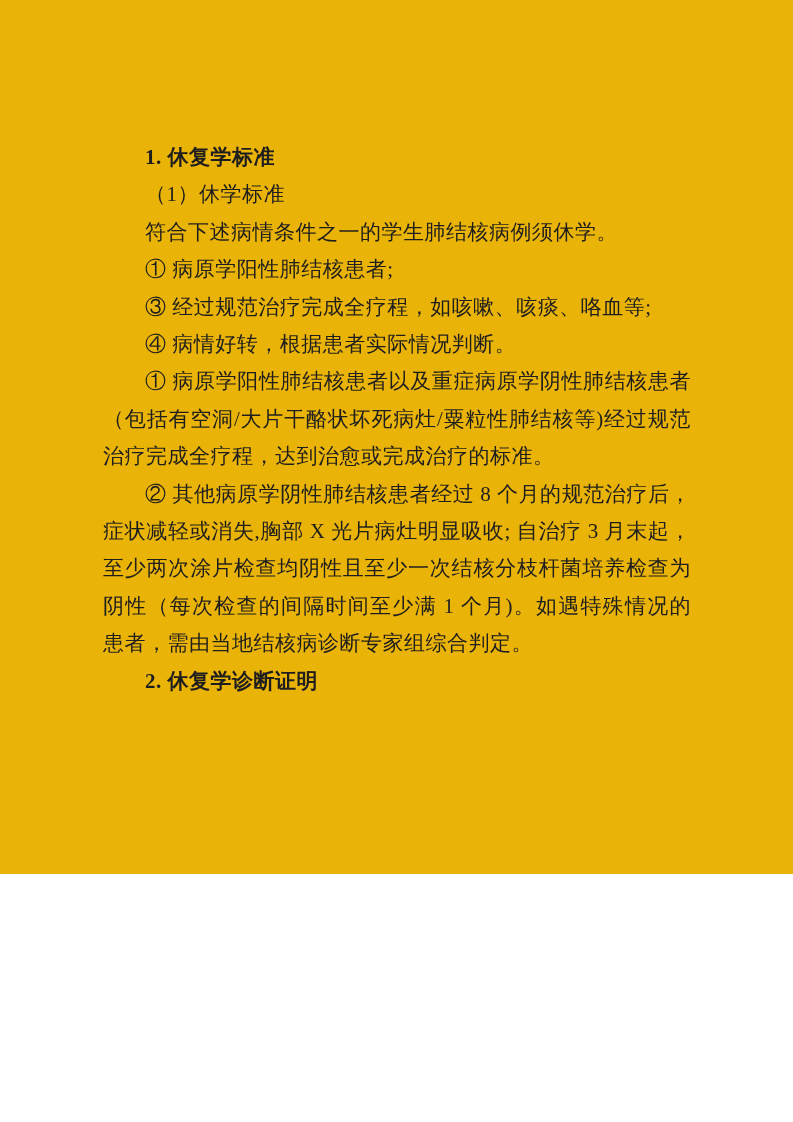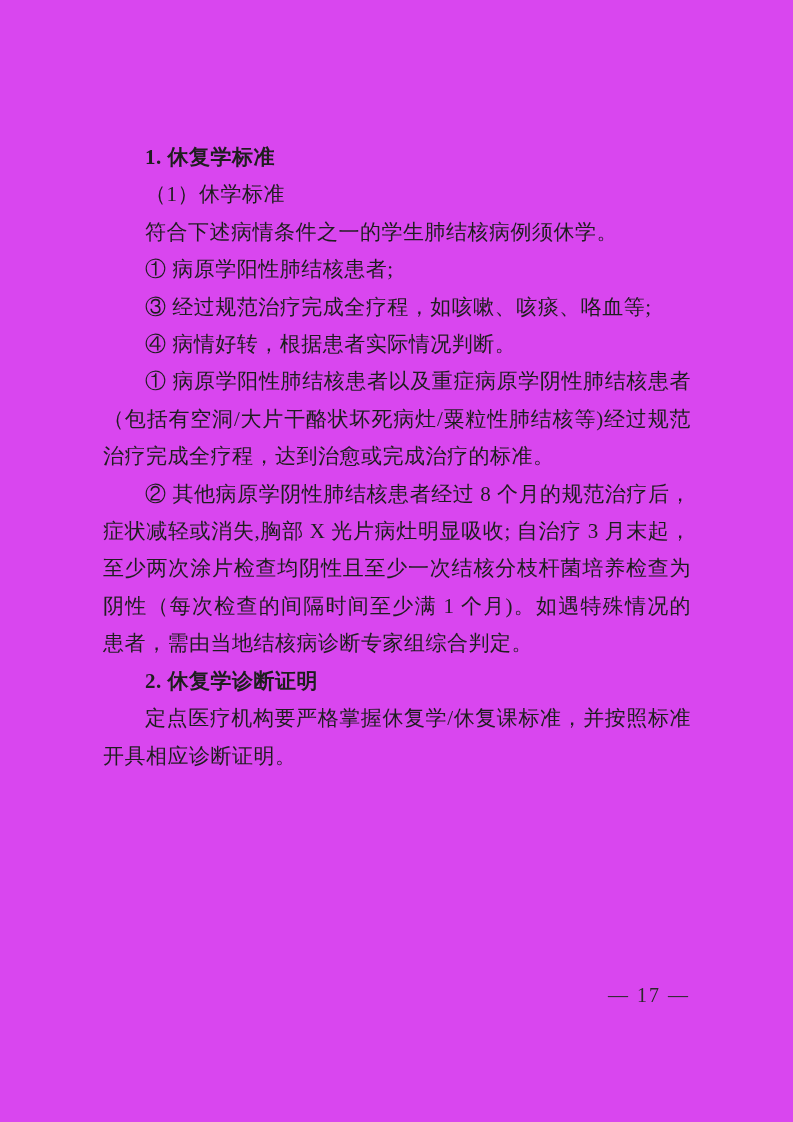--- a/index.html
+++ b/index.html
@@ -3,22 +3,22 @@
 <meta charset="utf-8">
 <style>
   html, body {
     margin: 0;
     padding: 0;
     background: #ffffff;
   }
   .page {
     position: relative;
     width: 793px;
-    height: 1122px;
-    background: #d946ef;
+    height: 874px;
+    background: #eab308;
     overflow: hidden;
     font-family: "Liberation Serif", "DejaVu Serif", serif;
     color: #1e1e1e;
   }
   .textblock {
     position: absolute;
     left: 103px;
     top: 139px;
     width: 588px;
     font-size: 21px;
@@ -50,16 +50,15 @@
   <div class="textblock">
     <p class="heading">1. 休复学标准</p>
     <p>（1）休学标准</p>
     <p>符合下述病情条件之一的学生肺结核病例须休学。</p>
     <p>① 病原学阳性肺结核患者;</p>
     <p>③ 经过规范治疗完成全疗程，如咳嗽、咳痰、咯血等;</p>
     <p>④ 病情好转，根据患者实际情况判断。</p>
     <p>① 病原学阳性肺结核患者以及重症病原学阴性肺结核患者（包括有空洞/大片干酪状坏死病灶/粟粒性肺结核等)经过规范治疗完成全疗程，达到治愈或完成治疗的标准。</p>
     <p>② 其他病原学阴性肺结核患者经过 8 个月的规范治疗后，症状减轻或消失,胸部 X 光片病灶明显吸收; 自治疗 3 月末起，至少两次涂片检查均阴性且至少一次结核分枝杆菌培养检查为阴性（每次检查的间隔时间至少满 1 个月)。如遇特殊情况的患者，需由当地结核病诊断专家组综合判定。</p>
     <p class="heading">2. 休复学诊断证明</p>
-    <p>定点医疗机构要严格掌握休复学/休复课标准，并按照标准开具相应诊断证明。</p>
   </div>
   <div class="page-footer">— 17 —</div>
 </div>
 
 </body></html>

